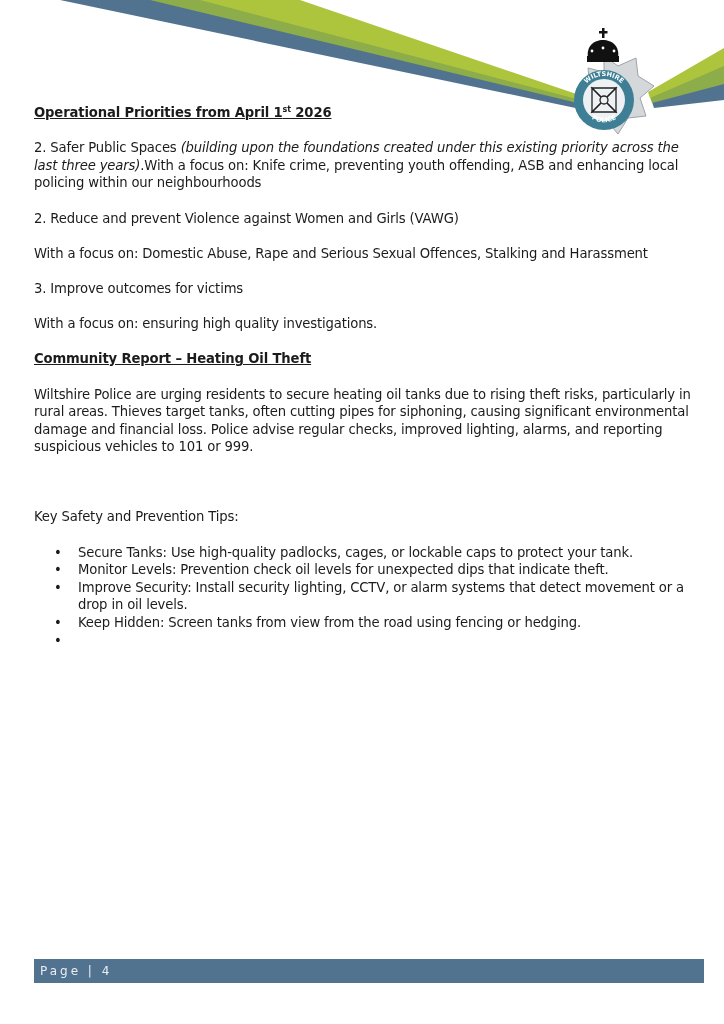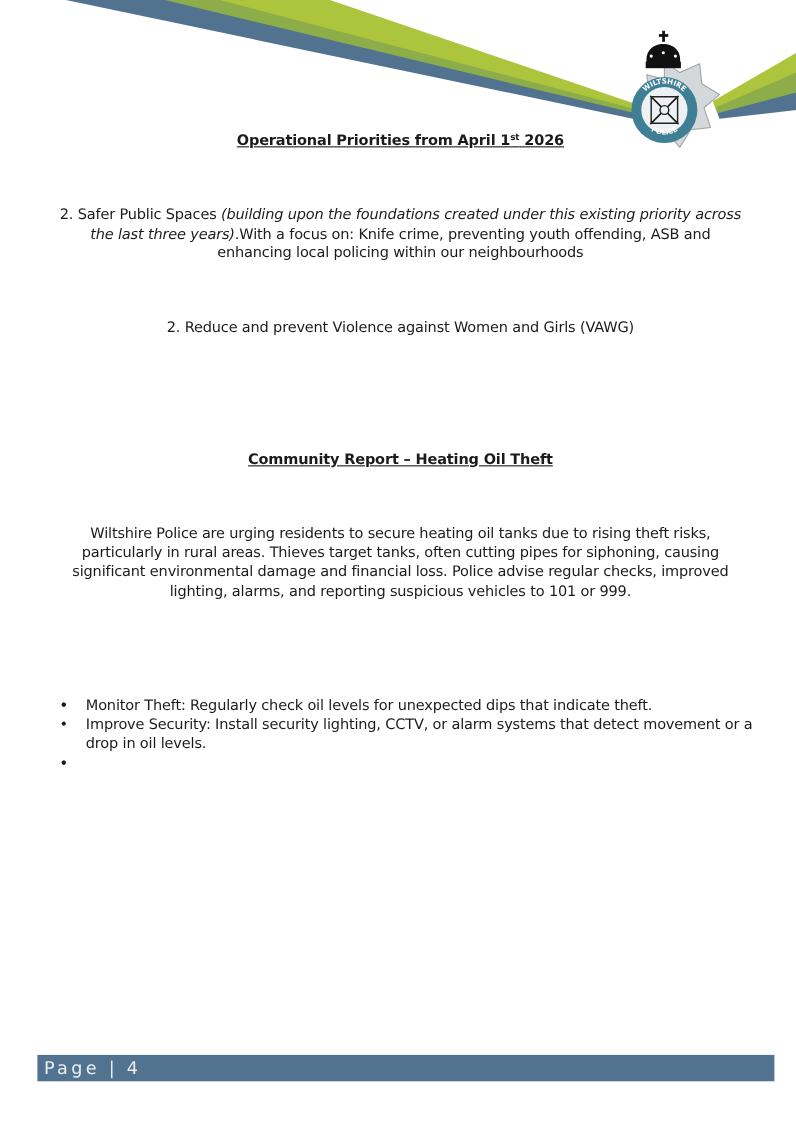--- a/index.html
+++ b/index.html
@@ -5,33 +5,33 @@
   html, body { margin: 0; padding: 0; background: #ffffff; }
   body {
     width: 724px; height: 1024px; position: relative; overflow: hidden;
     font-family: "DejaVu Sans", sans-serif; color: #1b1b1b;
   }
   .header-art { position: absolute; left: 0; top: 0; width: 724px; height: 170px; }
   .content {
     position: absolute; left: 34px; top: 104px; width: 660px;
     font-size: 13.2px; line-height: 17.6px; letter-spacing: -0.15px;
   }
-  .content p { margin: 16px; text-align: center; }
+  .content p { margin: 0; }
   .heading { font-weight: bold; text-decoration: underline; }
   .heading sup { font-size: 8px; line-height: 0; vertical-align: 5px; }
   .it { font-style: italic; }
   .gap-1 { height: 17.6px; }
   .gap-2 { height: 35px; }
   .tips { margin: 0; padding: 0; list-style: none; }
   .tips li { position: relative; padding-left: 44px; }
   .tips li .bullet { position: absolute; left: 20px; top: 0; }
   .footer {
     position: absolute; left: 34px; top: 959px; width: 670px; height: 24px;
     background: #52738f; color: #e9eef3;
-    font-size: 16px; line-height: 24px;
+    font-size: 12px; line-height: 24px;
   }
   .footer span { padding-left: 6px; letter-spacing: 3px; }
 </style>
 </head>
 <body>
 
 <svg class="header-art" viewBox="0 0 724 170">
   <g>
 
     <polygon points="60,0 175,0 590,104 585,110" fill="#52738f"></polygon>
@@ -85,38 +85,42 @@
 
 <div class="content">
   <p class="heading"><span>Operational Priorities from April 1</span><sup>st</sup><span> 2026</span></p>
   <div class="gap-1"></div>
 
   <p><span>2. Safer Public Spaces </span><span class="it">(building upon the foundations created under this existing priority across the last three years)</span><span>.With a focus on: Knife crime, preventing youth offending, ASB and enhancing local policing within our neighbourhoods</span></p>
   <div class="gap-1"></div>
 
   <p>2. Reduce and prevent Violence against Women and Girls (VAWG)</p>
   <div class="gap-1"></div>
+  <p>With a focus on: Domestic Abuse, Rape and Serious Sexual Offences, Stalking and Harassment</p>
   <div class="gap-1"></div>
 
+  <p>3. Improve outcomes for victims</p>
   <div class="gap-1"></div>
+  <p>With a focus on: ensuring high quality investigations.</p>
   <div class="gap-1"></div>
 
   <p class="heading">Community Report – Heating Oil Theft</p>
   <div class="gap-1"></div>
 
   <p>Wiltshire Police are urging residents to secure heating oil tanks due to rising theft risks, particularly in rural areas. Thieves target tanks, often cutting pipes for siphoning, causing significant environmental damage and financial loss. Police advise regular checks, improved lighting, alarms, and reporting suspicious vehicles to 101 or 999.</p>
   <div class="gap-2"></div>
   <div class="gap-1"></div>
 
+  <p>Key Safety and Prevention Tips:</p>
   <div class="gap-1"></div>
 
   <ul class="tips">
-    <li><span class="bullet">•</span></li>
-    <li><span class="bullet">•</span><span>Monitor Theft: Regularly check oil levels for unexpected dips that indicate theft.</span></li>
+    <li><span class="bullet">•</span><span>Secure Tanks: Use high-quality padlocks, cages, or lockable caps to protect your tank.</span></li>
+    <li><span class="bullet">•</span><span>Monitor Levels: Prevention check oil levels for unexpected dips that indicate theft.</span></li>
     <li><span class="bullet">•</span><span>Improve Security: Install security lighting, CCTV, or alarm systems that detect movement or a drop in oil levels.</span></li>
-    <li><span class="bullet">•</span></li>
+    <li><span class="bullet">•</span><span>Keep Hidden: Screen tanks from view from the road using fencing or hedging.</span></li>
     <li><span class="bullet">•</span></li>
   </ul>
 </div>
 
 <div class="footer">
   <span>Page | 4</span>
 </div>
 
 </body></html>

